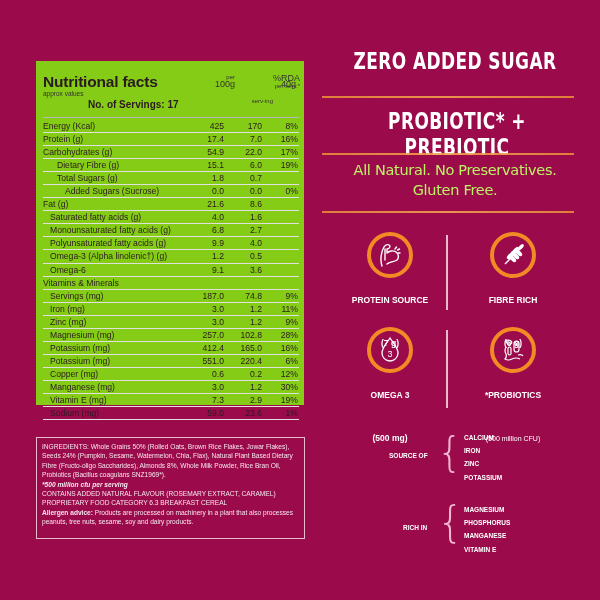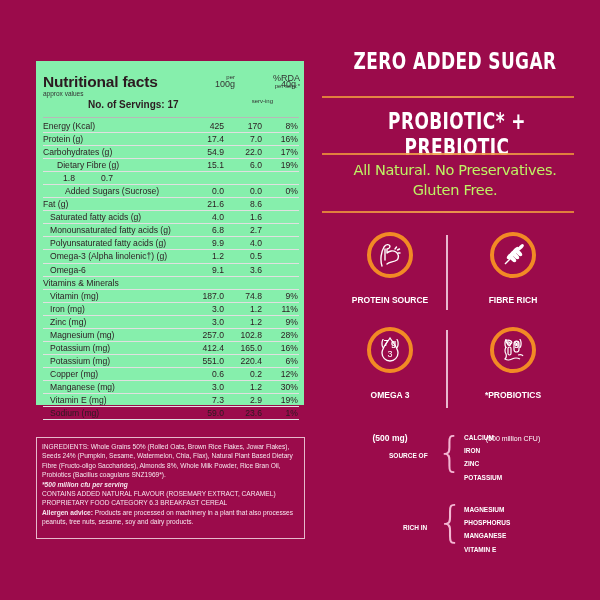--- a/index.html
+++ b/index.html
@@ -6,21 +6,21 @@
   html, body { width: 600px; height: 600px; overflow: hidden; }
   body {
     background: #9b0b4b;
     font-family: "DejaVu Sans Condensed", "DejaVu Sans", sans-serif;
     position: relative;
     color: #fff;
   }
   
   .nut {
     position: absolute; left: 36px; top: 61px; width: 268px; height: 344px;
-    background: #86efac; color: #2b1a20; padding: 7px 5px 0 7px;
+    background: #84cc16; color: #2b1a20; padding: 7px 5px 0 7px;
   }
   .nut-head { position: relative; height: 50px; border-bottom: 1px solid #b8b8b8; }
   .nut-title { font-family: "Liberation Sans", sans-serif; font-weight: bold; font-size: 15.5px; letter-spacing: -0.2px; position: absolute; left: 0; top: 5px; }
   .nut-sub { font-family: "Liberation Sans", sans-serif; font-size: 6.5px; position: absolute; left: 0; top: 22px; color: #333; }
   .nut-serv { font-family: "Liberation Sans", sans-serif; font-weight: bold; font-size: 10px; position: absolute; left: 0; top: 31px; margin-left: 45px; }
   .col-h { position: absolute; top: 6px; text-align: right; font-family: "Liberation Sans", sans-serif; line-height: 1.0; color: #333; }
   .col-h.c1 { left: 160px; width: 32px; }
   .col-h.c2 { left: 194px; width: 36px; }
   .col-h.c3 { left: 227px; width: 30px; }
   .col-h .small { font-size: 6px; display: block; }
@@ -112,20 +112,21 @@
         <span class="v v2">22.0</span>
         <span class="v v3">17%</span>
       </div>
       <div class="row ind2">
         <span class="lbl">Dietary Fibre (g)</span>
         <span class="v v1">15.1</span>
         <span class="v v2">6.0</span>
         <span class="v v3">19%</span>
       </div>
       <div class="row ind2">
+        <span class="lbl">Total Sugars (g)</span>
         <span class="v v1">1.8</span>
         <span class="v v2">0.7</span>
         <span class="v v3"></span>
       </div>
       <div class="row ind3">
         <span class="lbl">Added  Sugars (Sucrose)</span>
         <span class="v v1">0.0</span>
         <span class="v v2">0.0</span>
         <span class="v v3">0%</span>
       </div>
@@ -165,21 +166,21 @@
         <span class="v v2">3.6</span>
         <span class="v v3"></span>
       </div>
       <div class="row">
         <span class="lbl">Vitamins &amp; Minerals</span>
         <span class="v v1"></span>
         <span class="v v2"></span>
         <span class="v v3"></span>
       </div>
       <div class="row ind1">
-        <span class="lbl">Vitamin (mg)</span>
+        <span class="lbl">Servings (mg)</span>
         <span class="v v1">187.0</span>
         <span class="v v2">74.8</span>
         <span class="v v3">9%</span>
       </div>
       <div class="row ind1">
         <span class="lbl">Iron (mg)</span>
         <span class="v v1">3.0</span>
         <span class="v v2">1.2</span>
         <span class="v v3">11%</span>
       </div>

